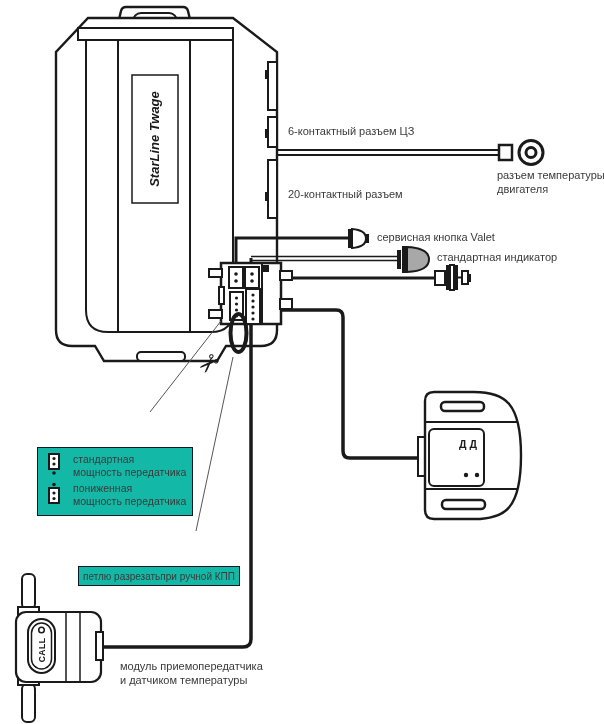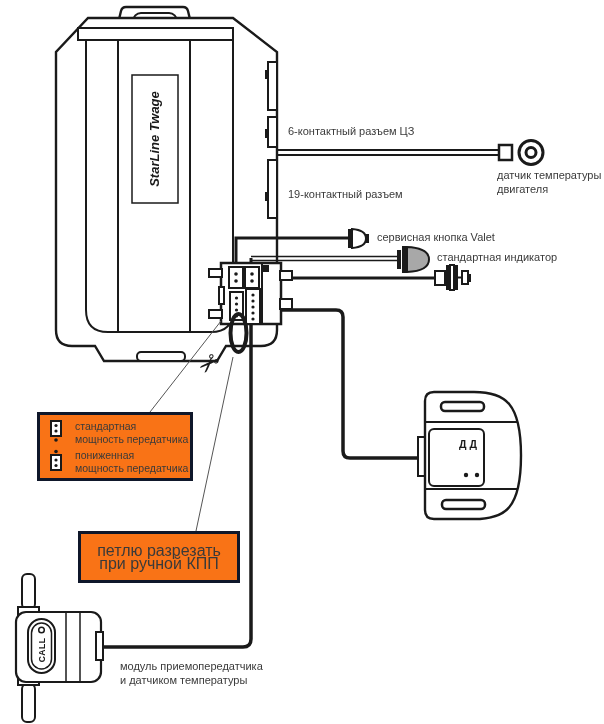--- a/index.html
+++ b/index.html
@@ -6,30 +6,30 @@
   #stage{
     position:relative;width:604px;height:724px;background:#ffffff;
     overflow:hidden;font-family:"Liberation Sans",sans-serif;color:#333;
   }
   #artwork{position:absolute;left:0;top:0;}
   .lbl{
     position:absolute;font-size:11px;line-height:13.5px;color:#3a3a3a;
     white-space:nowrap;
   }
   .box{
-    position:absolute;border:3px solid #0f172a;background:#f97316;box-sizing:border-box;
+    position:absolute;border:1px solid #0f172a;background:#14b8a6;box-sizing:border-box;margin-top:35px;
   }
   #legend-box{left:37px;top:412px;width:156px;height:69px;padding:5px 0 0 9px;}
   .legend-row{display:flex;align-items:flex-start;margin-bottom:4px;}
   .legend-row svg{flex:0 0 auto;margin-right:11px;}
   .legend-text{font-size:10.5px;line-height:12.5px;color:#3a3a3a;}
   #note-box{
-    left:78px;top:531px;width:162px;height:52px;
-    display:flex;flex-direction:column;justify-content:center;align-items:center;
-    font-size:16px;line-height:13px;color:#3a3a3a;text-align:center;
+    left:78px;top:531px;width:162px;height:20px;
+    display:flex;flex-direction:row;justify-content:center;align-items:center;
+    font-size:10px;line-height:13px;color:#3a3a3a;text-align:center;
   }
   #scissors{
     position:absolute;left:198px;top:349px;font-size:25px;color:#1a1a1a;
     transform:rotate(135deg);transform-origin:50% 50%;
   }
   svg .ln{stroke:#1a1a1a;fill:none;}
   svg .shape{stroke:#1a1a1a;fill:#ffffff;}
   svg .fill{fill:#1a1a1a;stroke:none;}
   svg text{fill:#1a1a1a;}
 </style>
@@ -160,24 +160,24 @@
       <rect class="shape" stroke-width="2.5" rx="4" x="442" y="500" width="43" height="9"></rect>
       <rect class="shape" stroke-width="2" rx="5" x="429" y="429" width="55" height="57"></rect>
       <text x="468" y="448" text-anchor="middle" font-size="10.5" font-weight="bold">Д Д</text>
       <circle class="fill" cx="466" cy="475" r="2.2"></circle>
       <circle class="fill" cx="477" cy="475" r="2.2"></circle>
     </g>
   </svg>
 
   <div class="lbl" style="left:288px;top:125px">6-контактный разъем ЦЗ</div>
   <div class="lbl" style="left:497px;top:169px">
-    <span style="display:block">датчик температуры</span>
+    <span style="display:block">разъем температуры</span>
     <span style="display:block">двигателя</span>
   </div>
-  <div class="lbl" style="left:288px;top:188px">19-контактный разъем</div>
+  <div class="lbl" style="left:288px;top:188px">20-контактный разъем</div>
   <div class="lbl" style="left:377px;top:231px">сервисная кнопка Valet</div>
   <div class="lbl" style="left:437px;top:251px">стандартная индикатор</div>
   <div class="lbl" style="left:120px;top:660px">
     <span style="display:block">модуль приемопередатчика</span>
     <span style="display:block">и датчиком температуры</span>
   </div>
 
   <div class="box" id="legend-box">
     <div class="legend-row">
       <svg width="15" height="25" viewBox="0 0 15 25">

